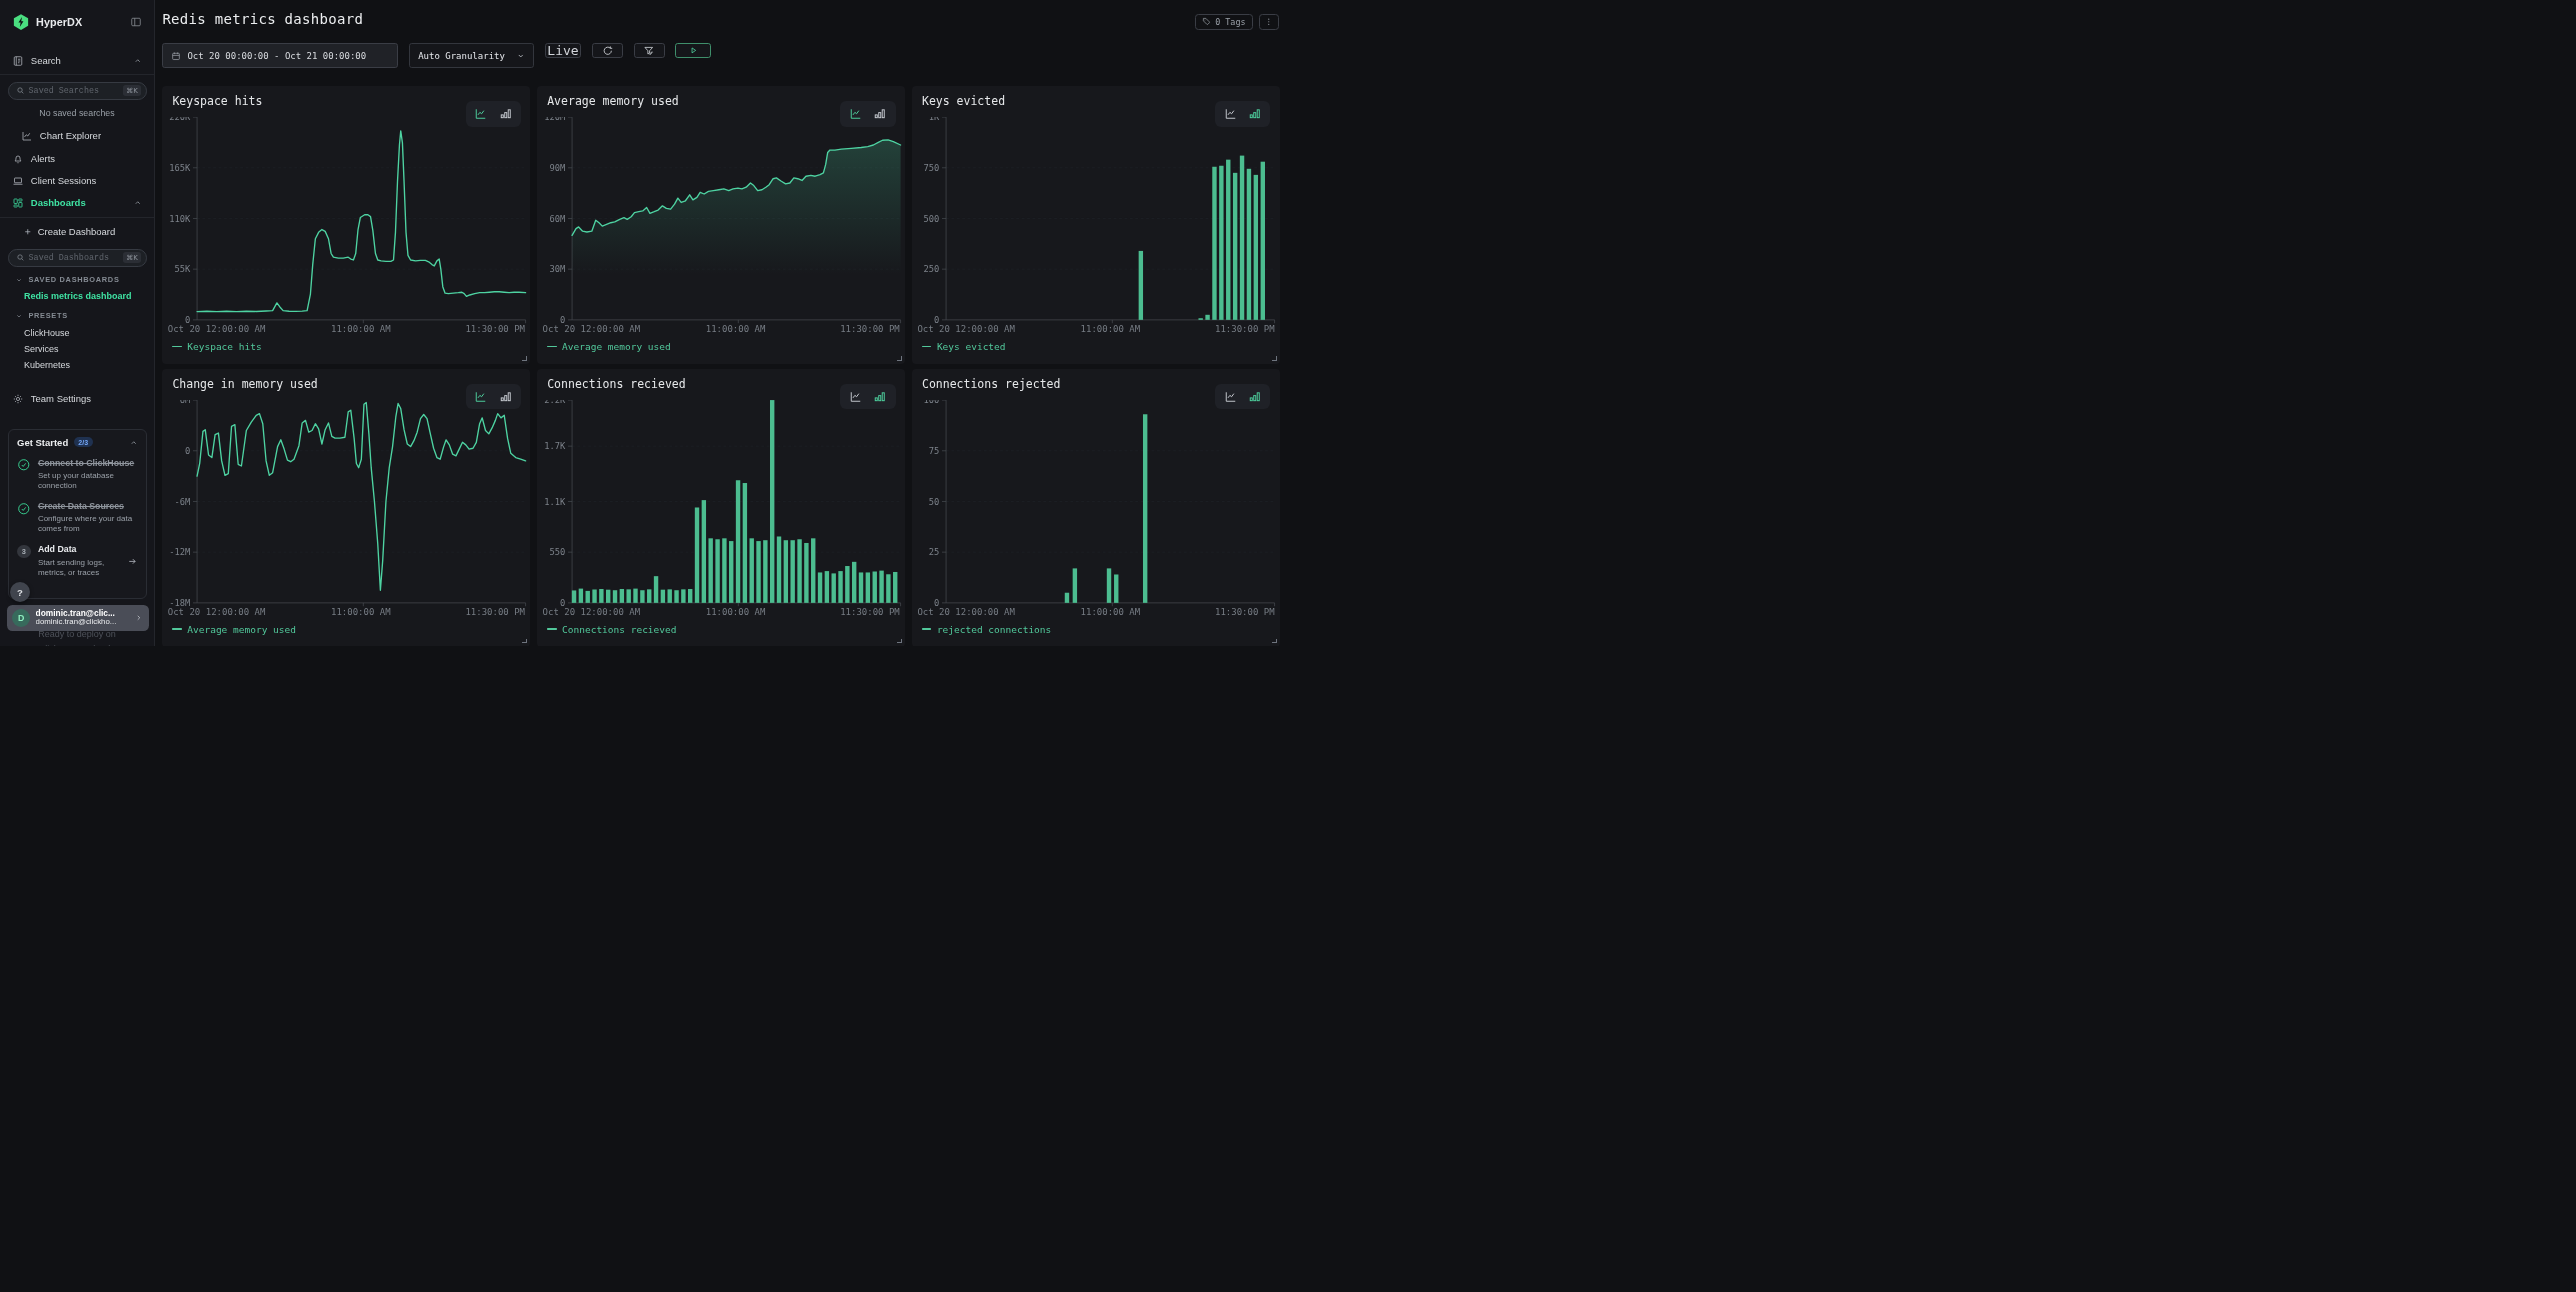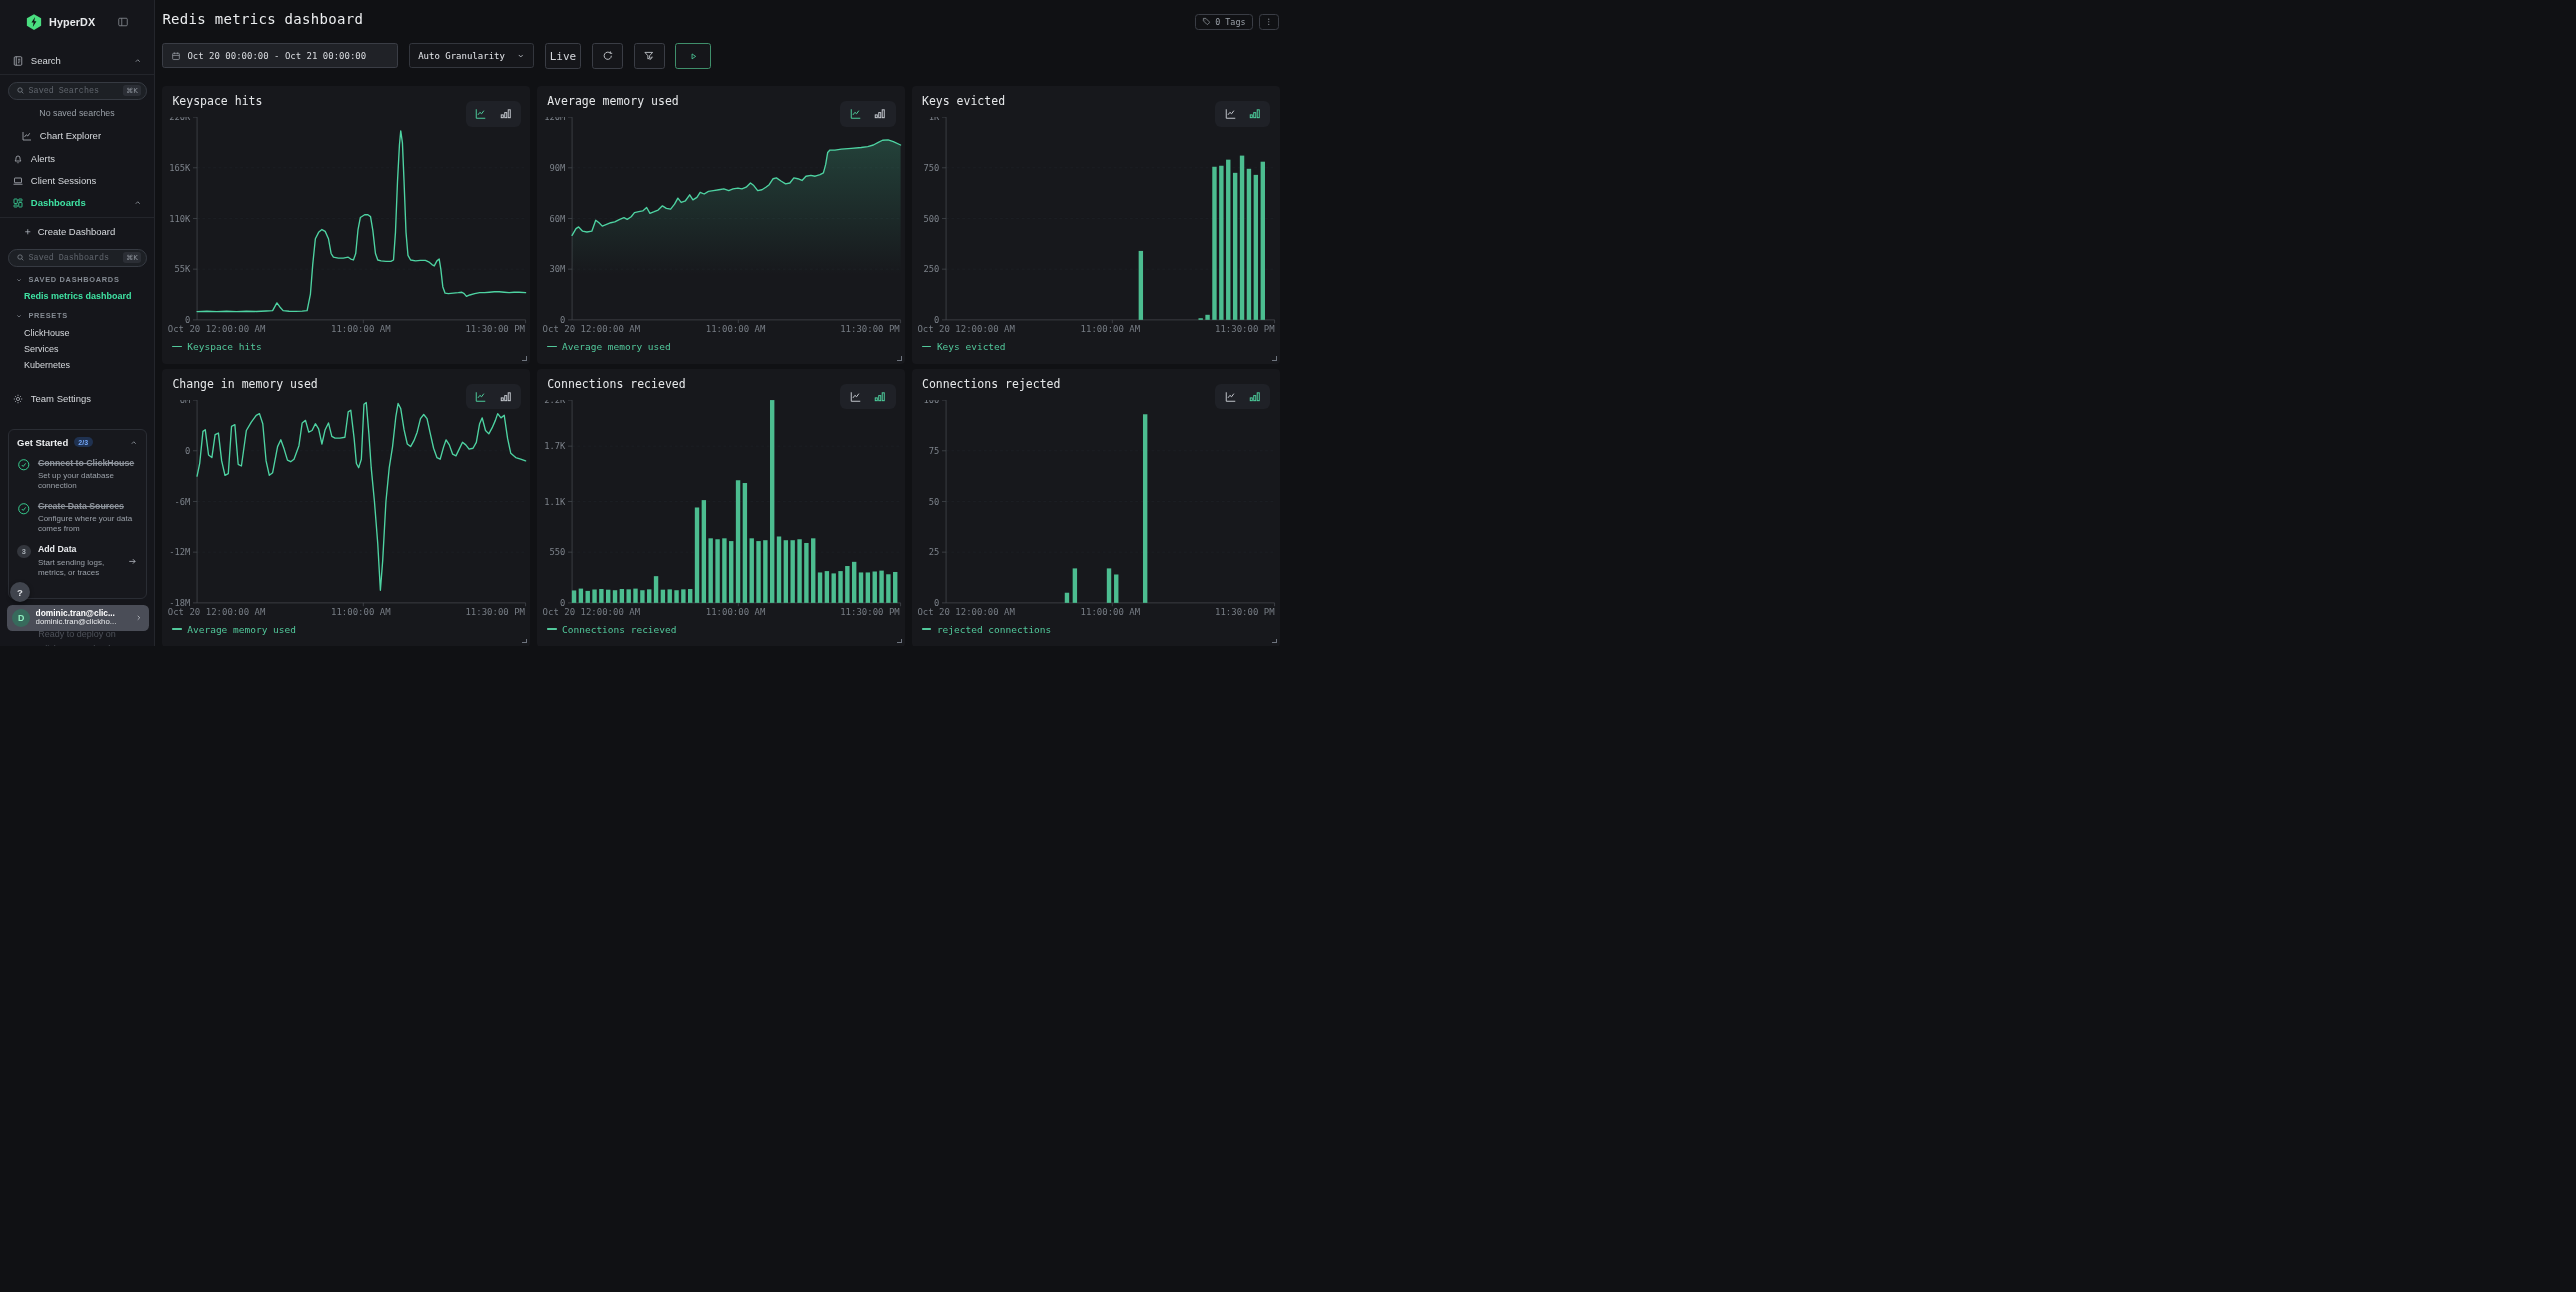--- a/index.html
+++ b/index.html
@@ -10,21 +10,21 @@
     font-size:9.5px; position:relative;
   }
   .mono { font-family:"DejaVu Sans Mono",monospace; }
   svg { display:block; }
 
   
   .sidebar {
     position:absolute; left:0; top:0; width:155px; height:646px;
     background:#15161b; border-right:0.7px solid #24262c; z-index:5;
   }
-  .logo-row { position:absolute; left:0; top:0; width:100%; height:43px; display:flex; align-items:center; padding:0 25px; }
+  .logo-row { position:absolute; left:0; top:0; width:100%; height:43px; display:flex; align-items:center; padding:0 12px; }
   .logo-mark { width:18px; height:18px; flex:0 0 auto; }
   .logo-text { font-weight:bold; font-size:10.8px; margin-left:6px; letter-spacing:0.1px; flex:1; }
   .collapse-btn { color:#8b9097; cursor:pointer; display:flex; }
 
   .side-row { position:absolute; left:0; width:100%; height:19px; display:flex; align-items:center; padding:0 12px; color:#d7dade; cursor:pointer; }
   .side-row .ic { width:12px; margin-right:6.8px; color:#aeb3ba; display:flex; }
   .side-row .lbl { font-size:9.5px; flex:1; }
   .side-row .chev { color:#9aa0a8; display:flex; }
   .side-row.active .lbl { color:#3fe3a3; font-weight:bold; }
   .side-divider { position:absolute; left:0; width:100%; border-top:0.7px solid #23252b; }
@@ -90,22 +90,22 @@
   .lang-toggle { display:flex; gap:5.4px; align-items:center; font-size:8.8px; }
   .lang-sql { color:#d9dce0; cursor:pointer; }
   .lang-sep { color:#4a4e55; }
   .lang-lucene { color:#4cd39e; cursor:pointer; }
   .date-box { width:236px; height:25px; background:#202227; border:0.7px solid #3a3d45; border-radius:2.7px;
     display:flex; align-items:center; gap:6px; padding:0 8px; color:#d9dce0; font-size:9px; cursor:pointer; }
   .date-box .ic { color:#9aa0a8; display:flex; }
   .gran-box { width:125px; height:25px; border:0.7px solid #33363d; border-radius:2.7px; background:#15161a;
     display:flex; align-items:center; justify-content:space-between; padding:0 8px; color:#e6e8ec; font-size:9px; cursor:pointer; }
   .gran-box .chev { color:#c6cad0; display:flex; }
-  .tool-btn { height:26px; border:0.7px solid #3a3d45; border-radius:2.7px; background:#15161a; color:#d4d7dc;
-    display:flex; align-items:center; justify-content:center; cursor:pointer; font-size:11px; }
+  .tool-btn { height:15px; border:0.7px solid #3a3d45; border-radius:2.7px; background:#15161a; color:#d4d7dc;
+    display:flex; align-items:center; justify-content:center; cursor:pointer; font-size:13px; }
   .w-live { width:36px; } .w-ic { width:31px; } .w-play { width:36px; border-color:#3f8f6b; color:#4fd3a0; }
 
   
   .grid { position:absolute; left:7.4px; top:86px; display:grid; grid-template-columns:368px 368px 368px;
     grid-template-rows:278px 278px; column-gap:6.8px; row-gap:4.7px; }
   .panel { position:relative; background:#17181c; border-radius:4px; }
   .panel-title { position:absolute; left:10px; top:8px; font-size:11.5px; color:#e6e8ea; }
   .toggle { position:absolute; right:9.5px; top:15px; background:#1f2127; border-radius:6px; display:flex; gap:10.8px;
     padding:6px 8.8px; }
   .toggle .tbtn { display:flex; color:#c9cdd3; cursor:pointer; }

